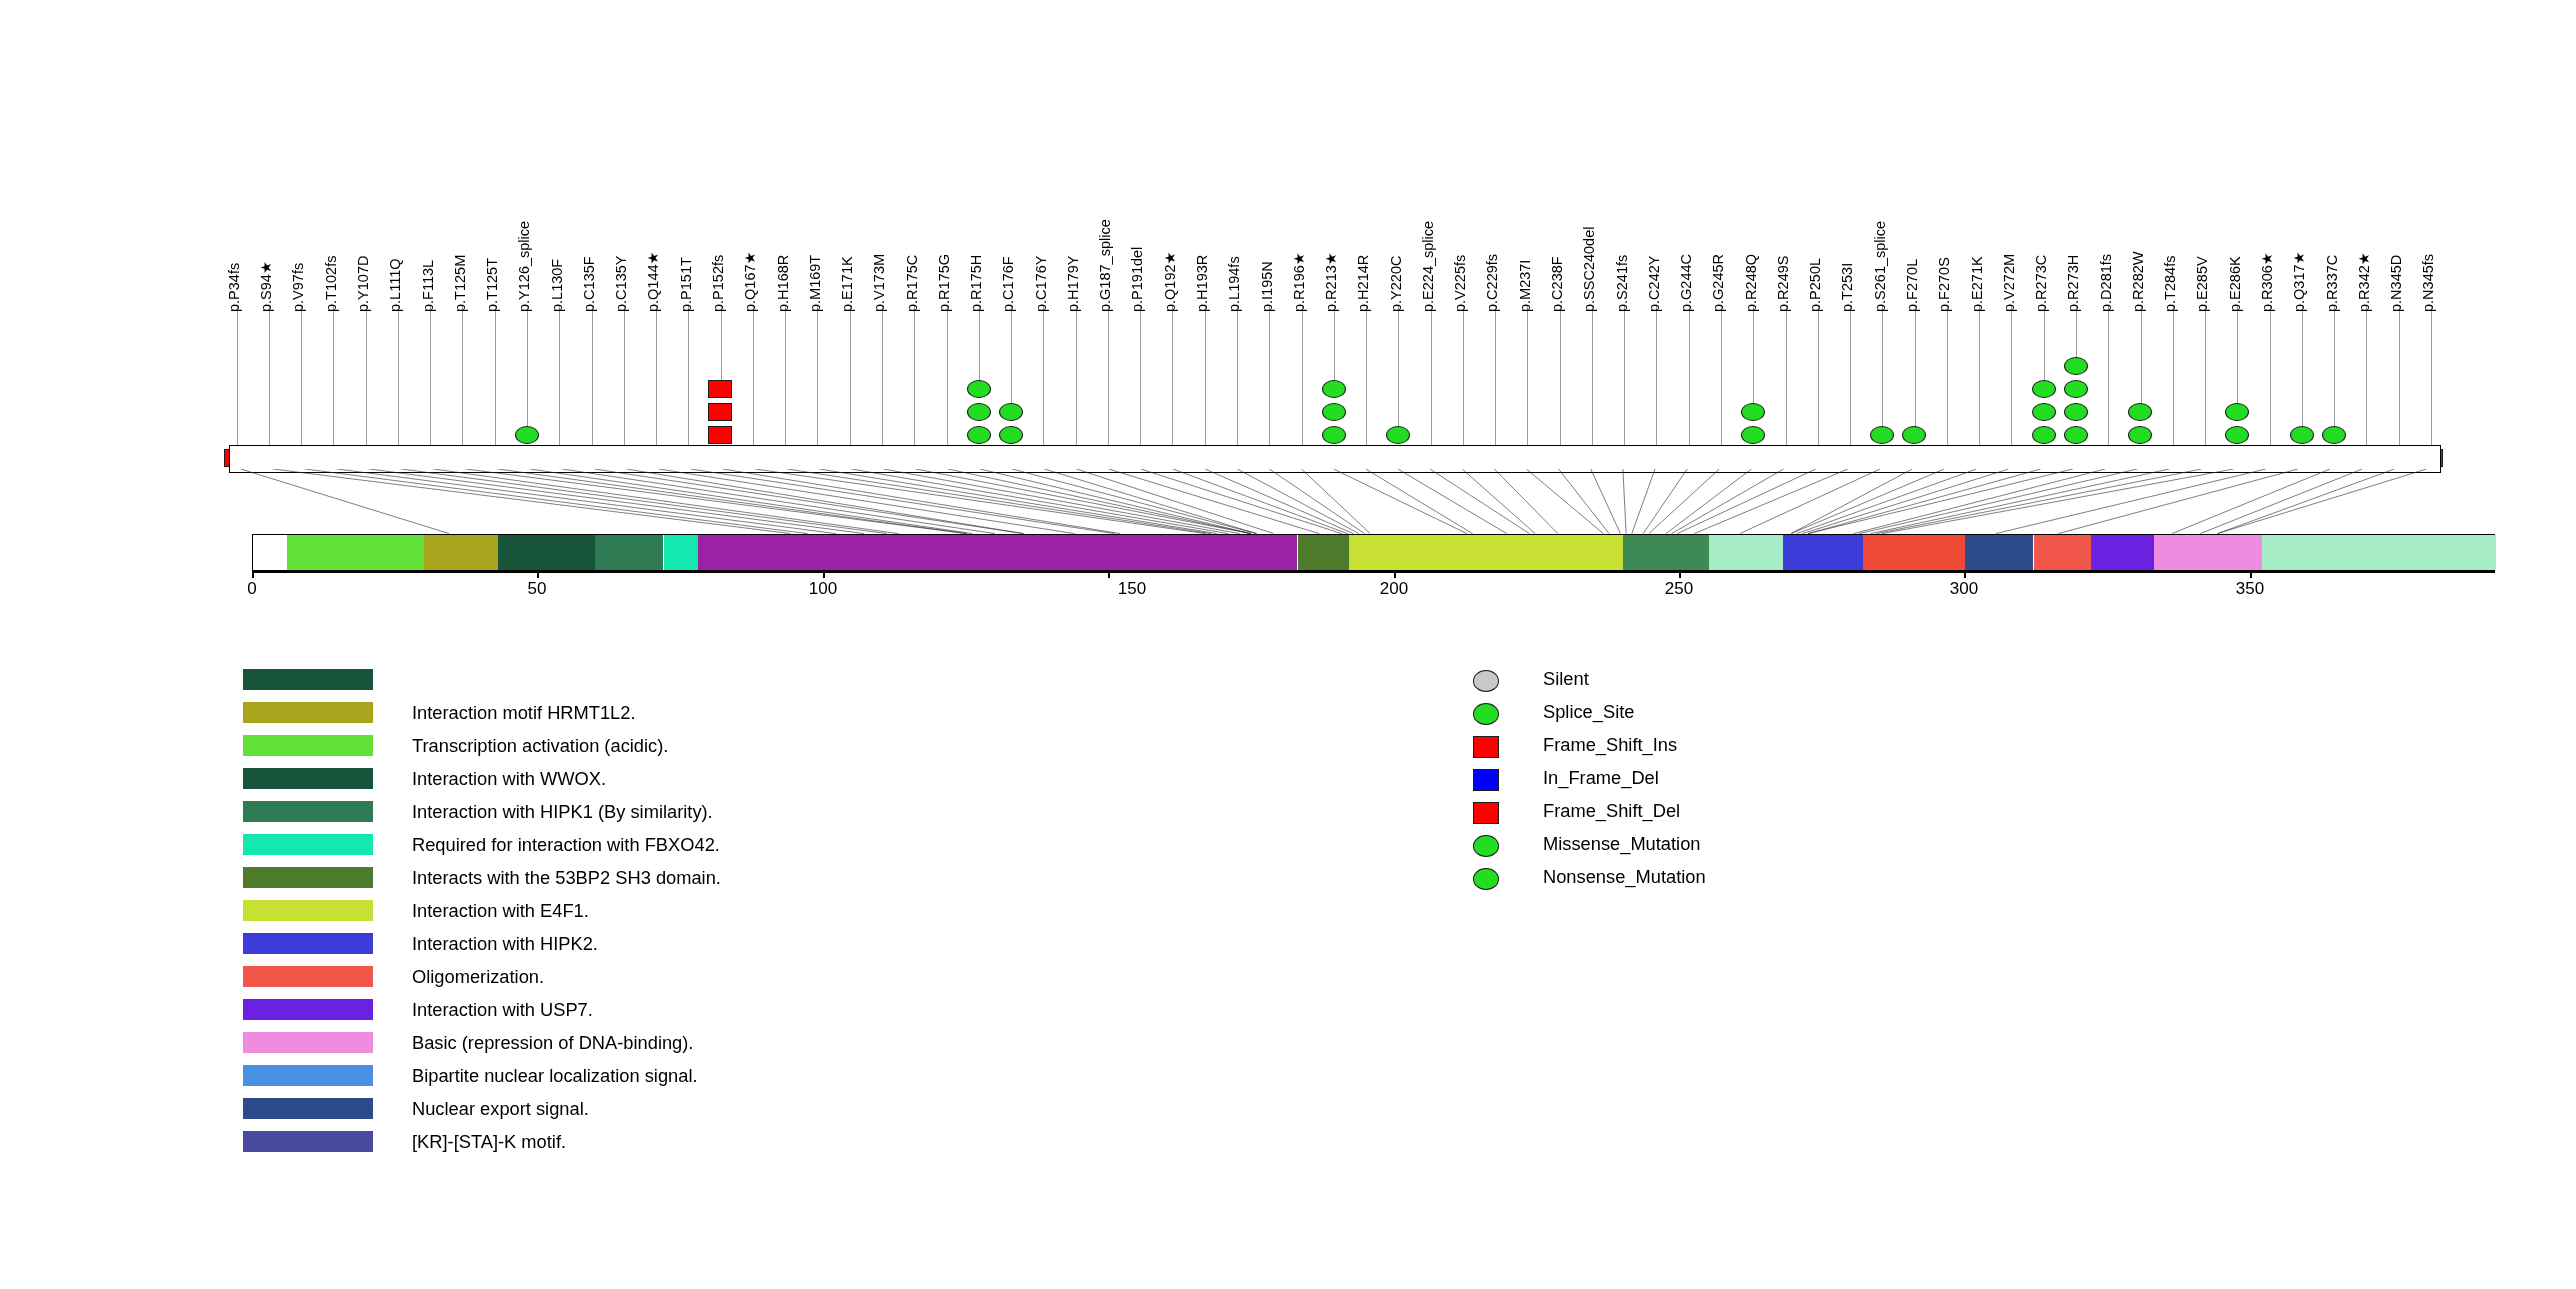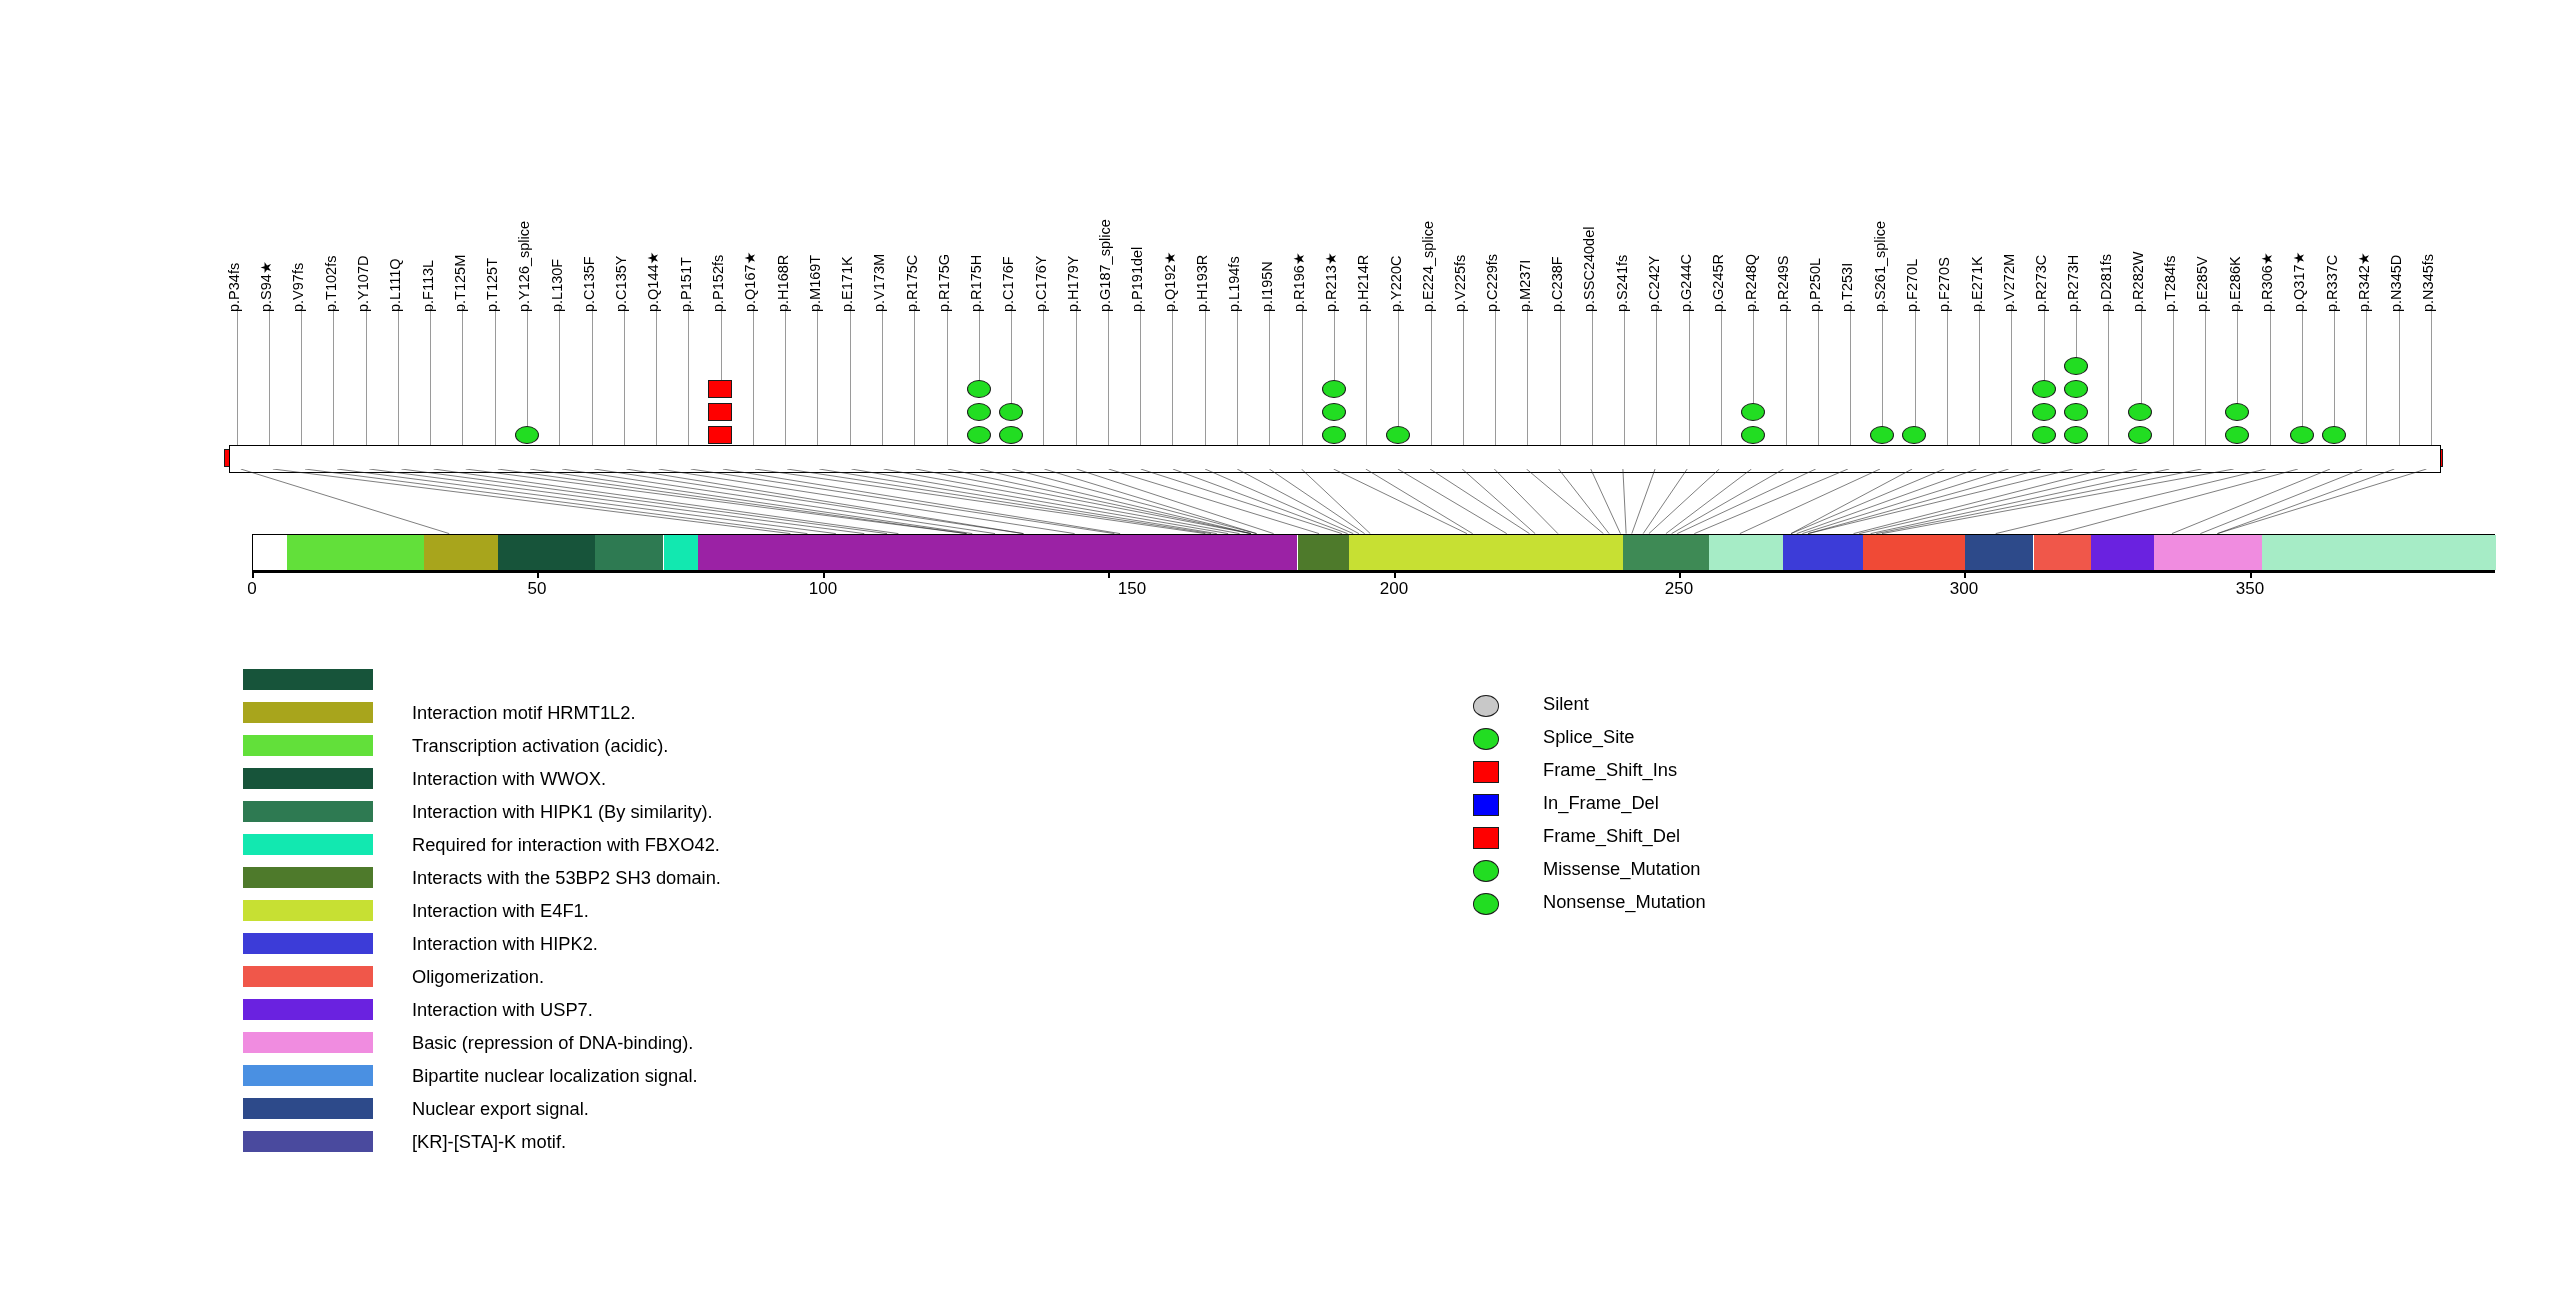--- a/index.html
+++ b/index.html
@@ -37,21 +37,21 @@
   #axisline{position:absolute;left:0;top:0;width:2243px;height:1.5px;background:#000;}
   .tick{position:absolute;top:0;width:1.5px;height:6.9px;background:#000;}
   .ticklabel{position:absolute;top:8.4px;font-size:17px;color:#000;transform:translateX(-50%);}
 
   
   #legendLeft{position:absolute;left:243px;top:665px;width:687px;}
   .leg-row{position:relative;height:33px;}
   .leg-swatch{position:absolute;left:0;top:3.8px;width:130px;height:21.4px;}
   .leg-text{position:absolute;left:169px;top:3.8px;font-size:18.3px;color:#000;line-height:21.4px;white-space:nowrap;}
 
-  #legendRight{position:absolute;left:1473px;top:665px;width:534px;margin-top:25px;}
+  #legendRight{position:absolute;left:1473px;top:665px;width:534px;}
   .lr-row{position:relative;height:33px;}
   .lr-mark{position:absolute;left:0;top:4.6px;width:24.4px;height:20px;}
   .lr-mark.circ{border-radius:50%;border:0.8px solid #1c1c1c;}
   .lr-mark.sq{border:0.8px solid #1c1c1c;}
   .lr-text{position:absolute;left:70px;top:3.1px;font-size:18.3px;color:#000;line-height:21.4px;white-space:nowrap;}
 </style>
 </head>
 <body>
 
 <div id="stage">

